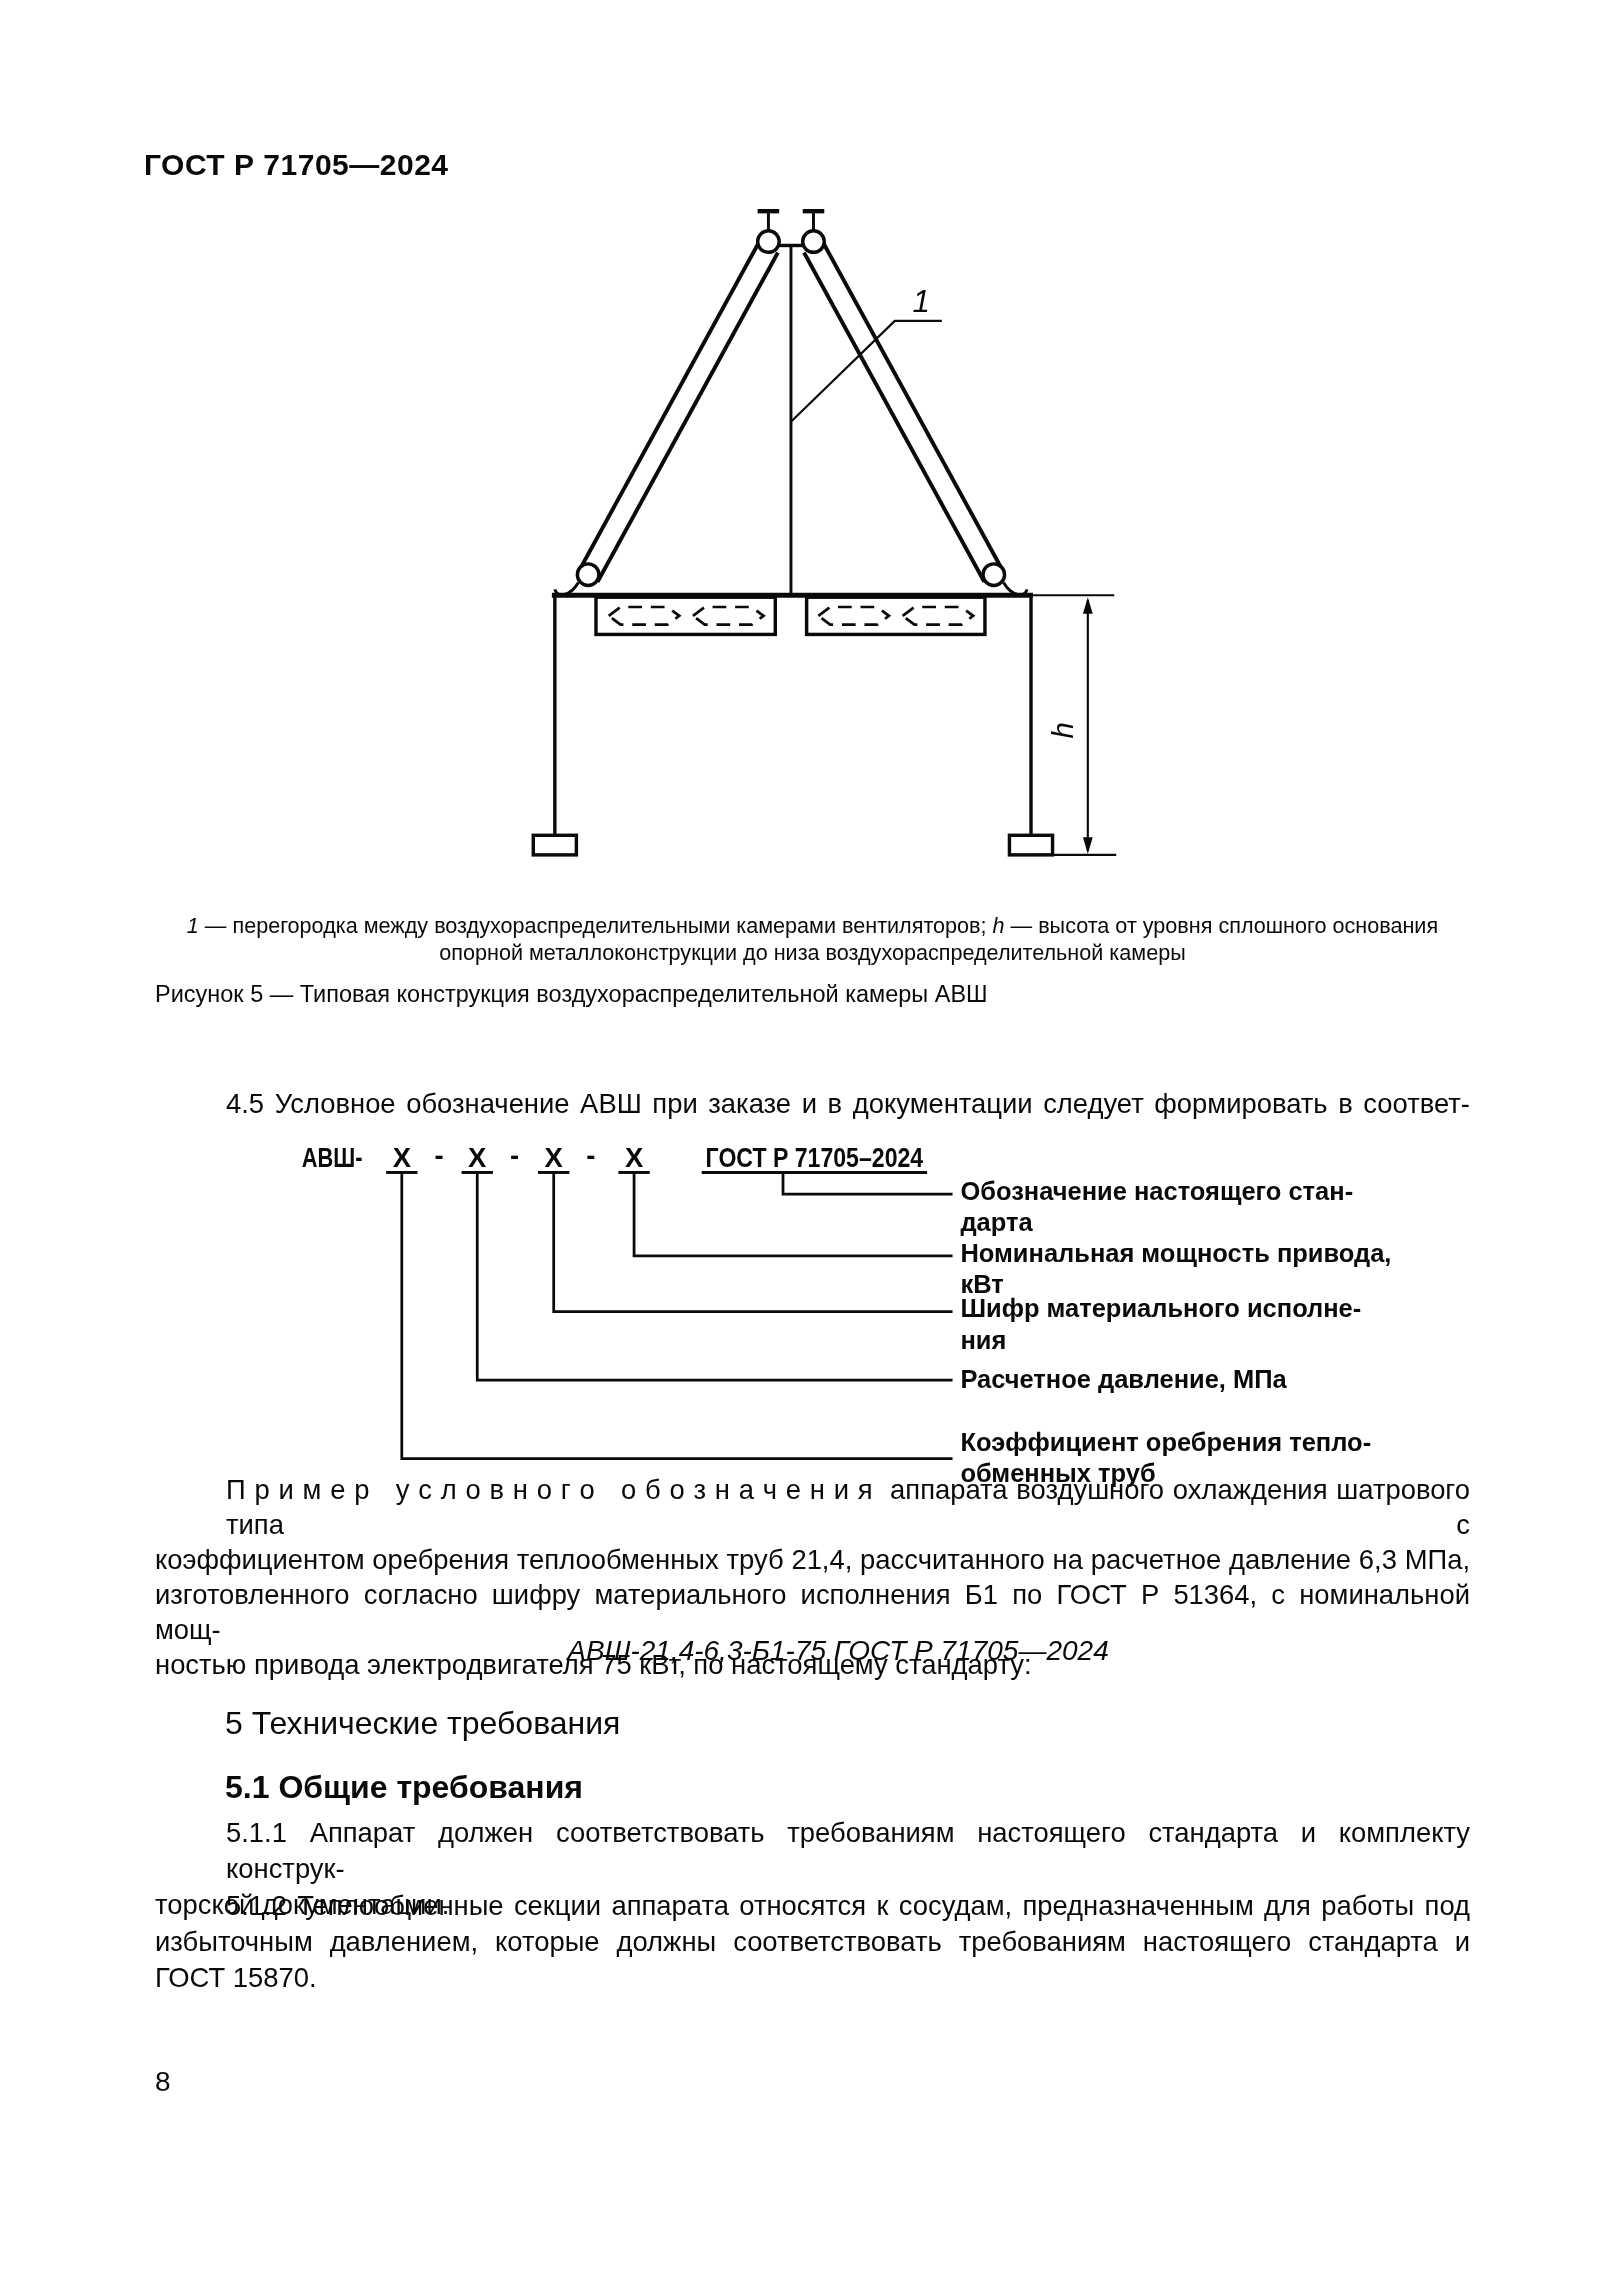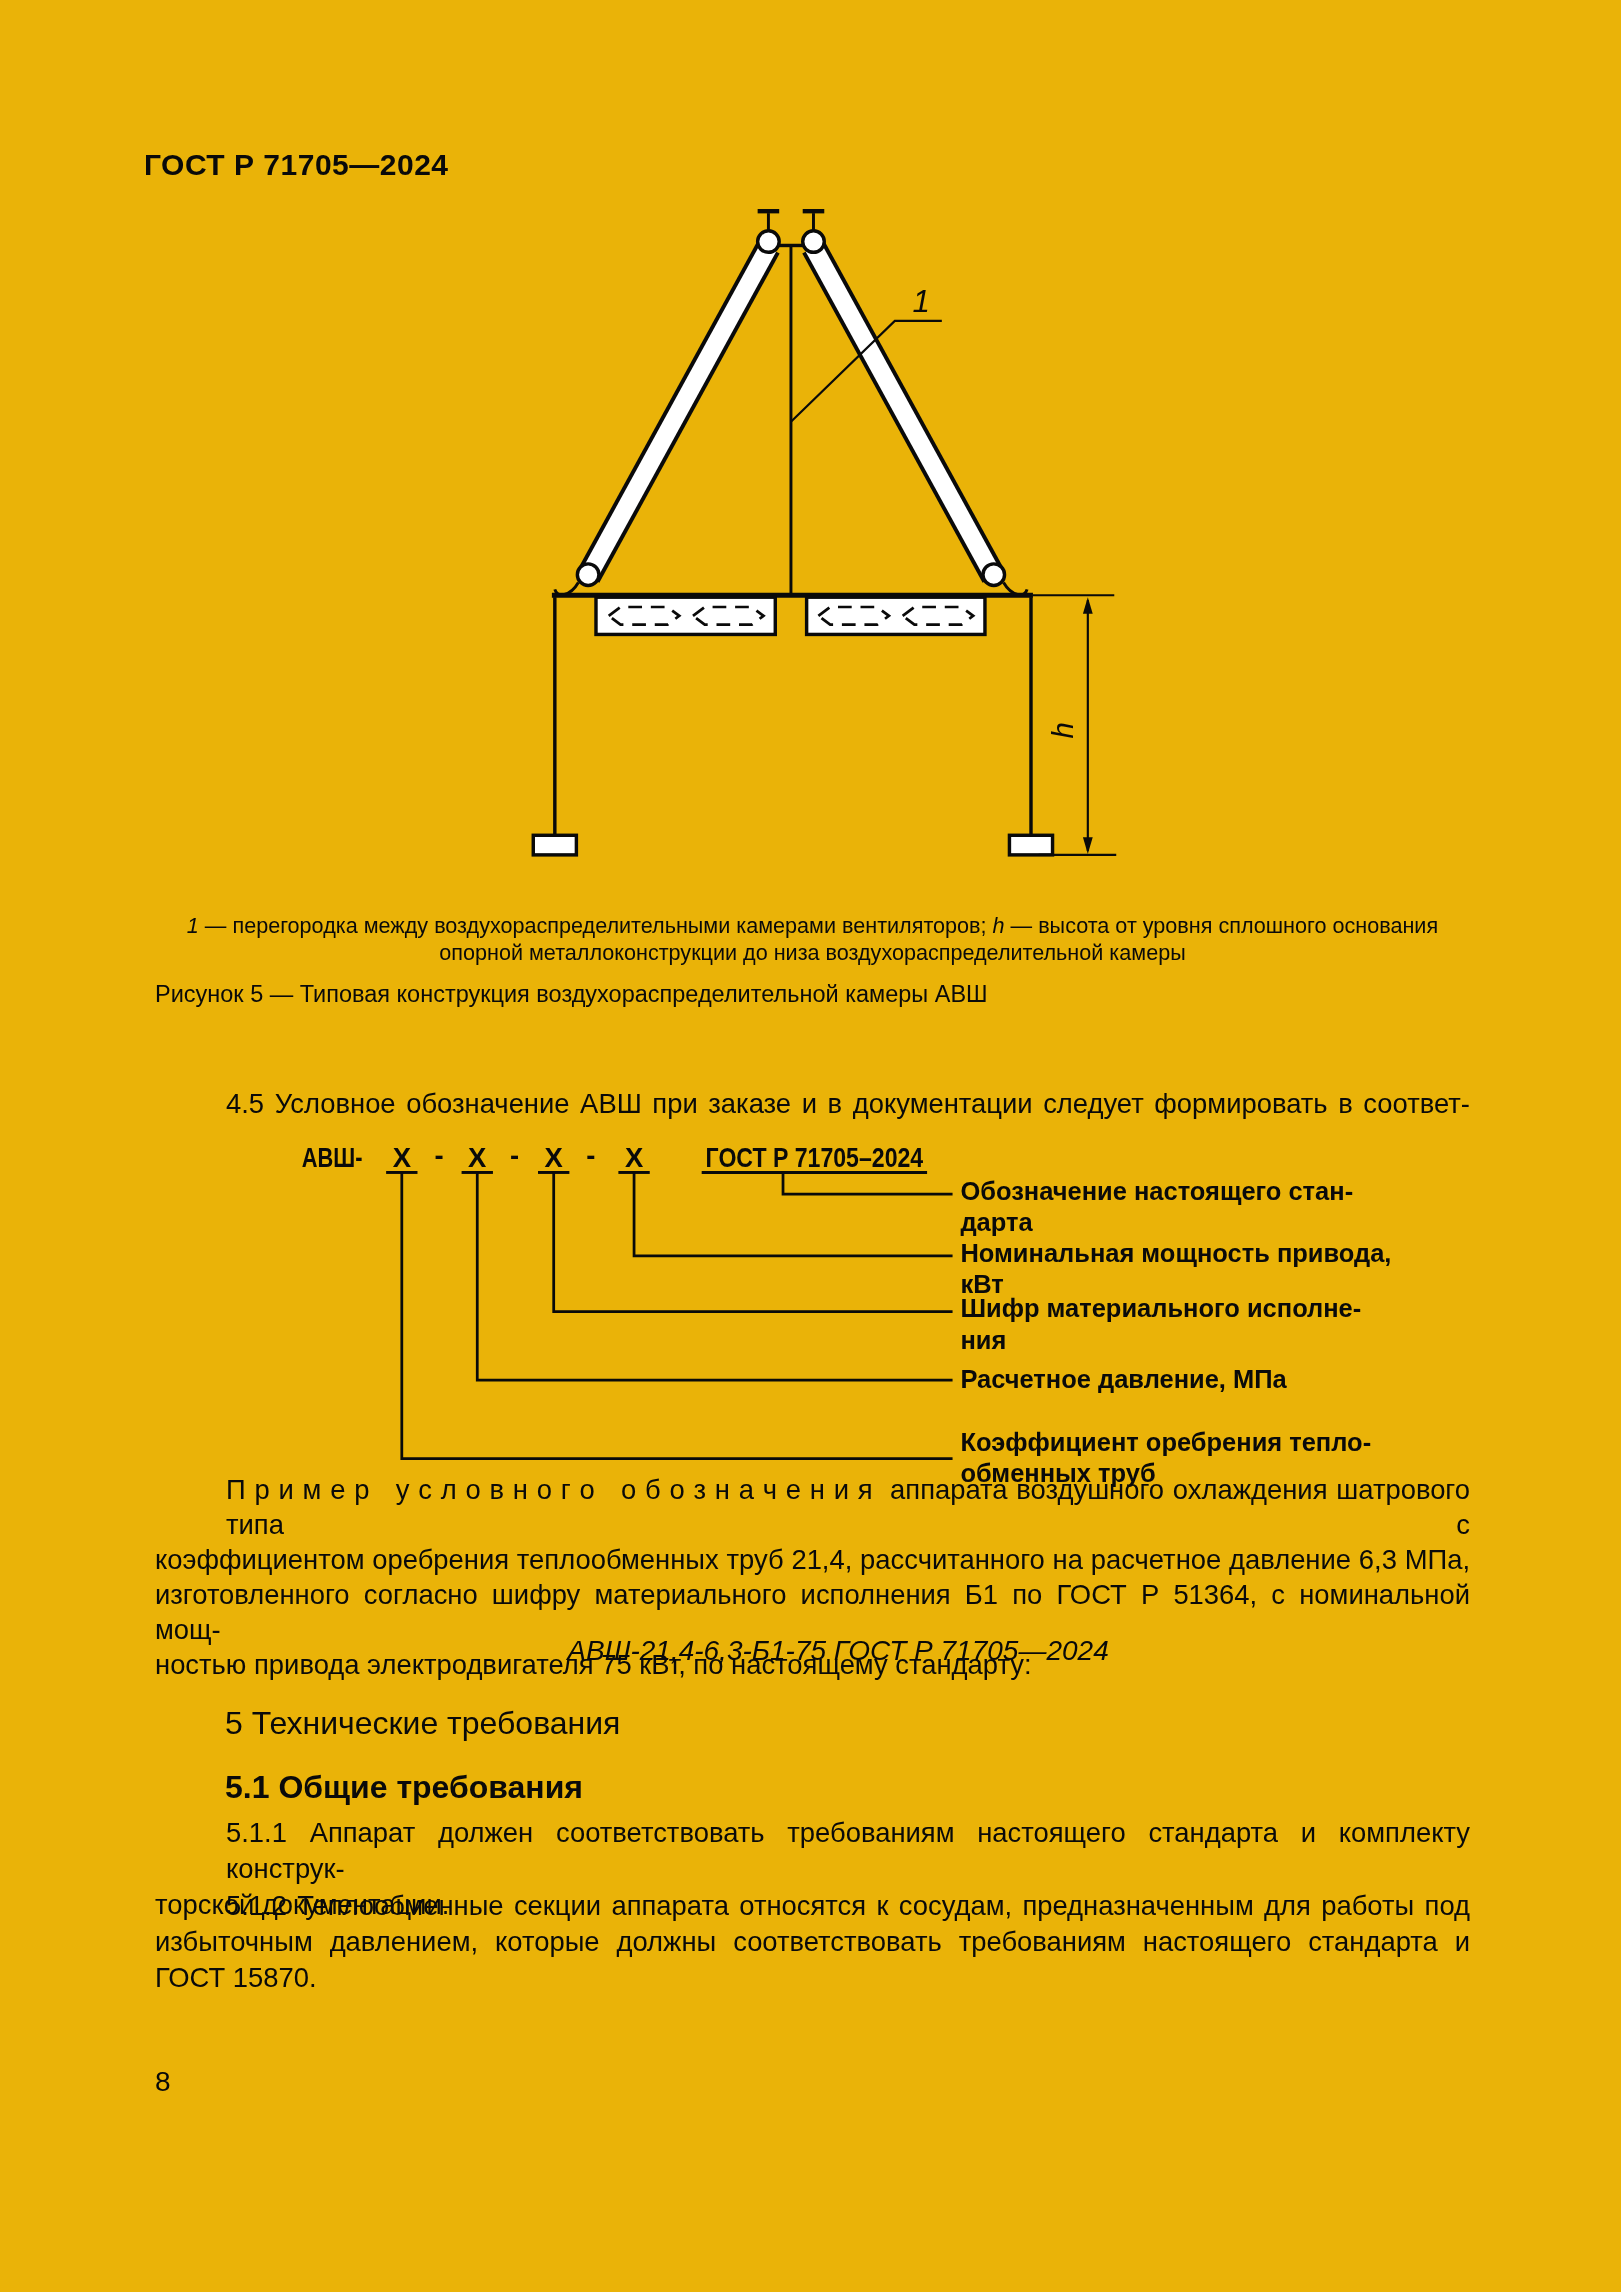--- a/index.html
+++ b/index.html
@@ -1,17 +1,17 @@
 <!DOCTYPE html>
 <html><head>
 <meta charset="utf-8">
 <style>
   html,body{margin:0;padding:0;background:#888;}
   .page{
-    position:relative;width:1621px;height:2293px;background:#eab308;
+    position:relative;width:1621px;height:2293px;background:#ffffff;
     font-family:"Liberation Sans",sans-serif;color:#0a0a0a;overflow:hidden;
   }
   .abs{position:absolute;}
   .doc-header{left:144px;top:148px;font-size:30px;font-weight:bold;letter-spacing:0.5px;}
   .textblock{left:155px;width:1315px;font-size:27.4px;line-height:36px;}
   .jline{text-align:justify;text-align-last:justify;white-space:pre-wrap;}
   .lline{text-align:left;text-align-last:left;white-space:pre-wrap;}
   .ind{padding-left:71px;box-sizing:border-box;}
   .fig-footnote{left:155px;top:912px;width:1315px;font-size:21.6px;line-height:27.4px;text-align:center;}
   .fig-caption{left:155px;top:981px;width:1315px;font-size:23.5px;text-align:left;}

